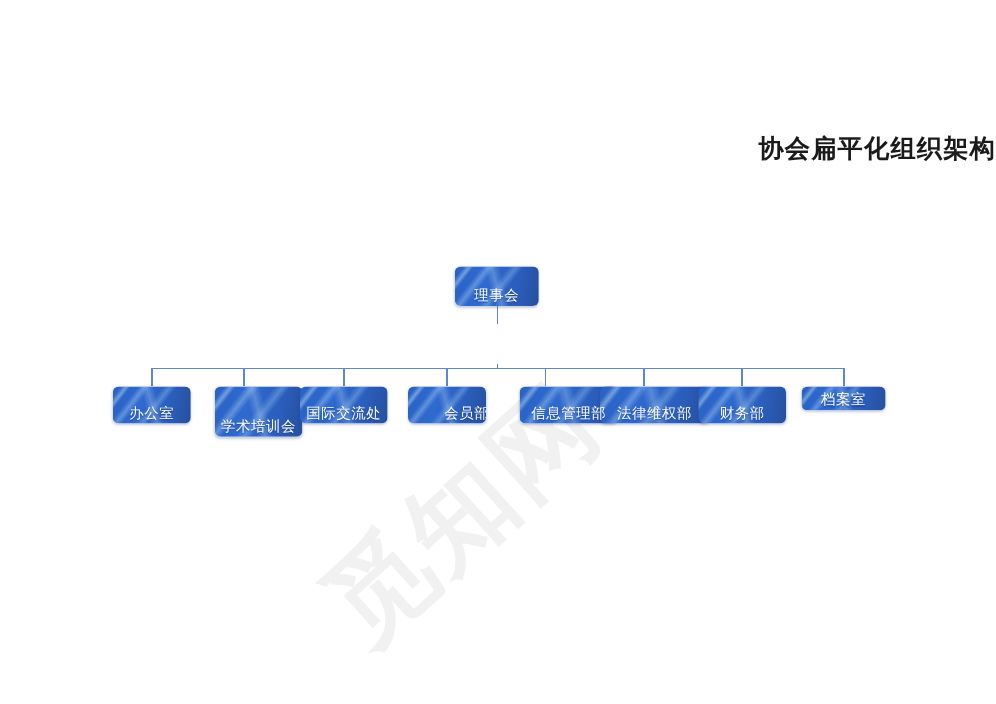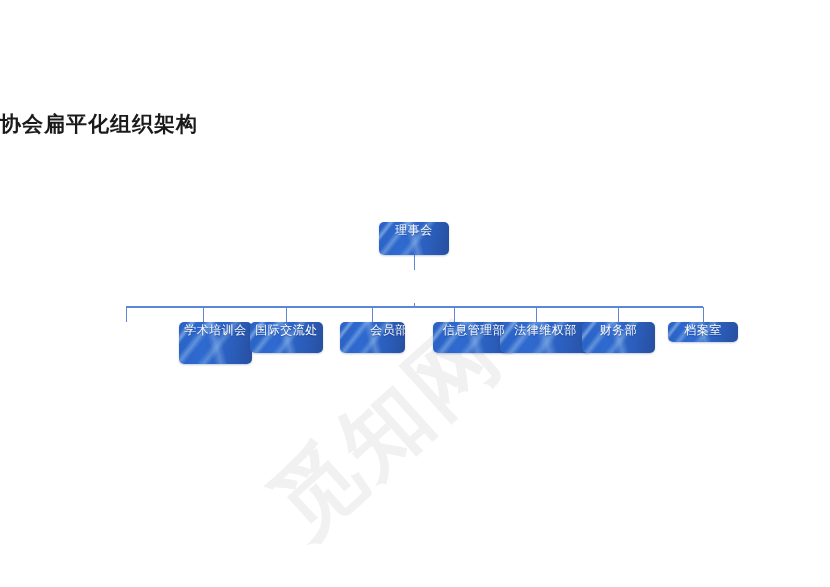--- a/index.html
+++ b/index.html
@@ -38,21 +38,21 @@
     pointer-events: none;
     font-family: "DejaVu Sans", "Liberation Sans", sans-serif;
   }
 
   
   #chart-title {
     position: absolute;
     left: 0;
     top: 110px;
     width: 830px;
-    text-align: left;
+    text-align: right;
     font-size: 21px;
     font-weight: 700;
     color: #1a1a1a;
     letter-spacing: 1px;
     font-family: "DejaVu Sans", "Liberation Sans", sans-serif;
   }
 
   
   #connectors {
     position: absolute;
@@ -62,21 +62,21 @@
     height: 587px;
     pointer-events: none;
   }
 
   
   .node {
     position: absolute;
     border-radius: 5px;
     box-sizing: border-box;
     display: flex;
-    align-items: flex-start;
+    align-items: flex-end;
     justify-content: center;
     overflow: hidden;
     background:
       linear-gradient(128deg,
         rgba(255,255,255,0.00) 0%,
         rgba(255,255,255,0.00) 8%,
         rgba(173,206,240,0.55) 13%,
         rgba(255,255,255,0.00) 17%,
         rgba(255,255,255,0.00) 24%,
         rgba(160,198,238,0.45) 30%,
@@ -133,20 +133,23 @@
       <line x1="618.5" y1="307" x2="618.5" y2="322"></line>
       <line x1="703.5" y1="307" x2="703.5" y2="322"></line>
     </g>
   </svg>
 
   <div class="node" style="left:379px; top:222px; width:70px; height:33px;">
     <span class="node-label">理事会</span>
   </div>
 
 
+  <div class="node" style="left:94px; top:322px; width:65px; height:31px;">
+    <span class="node-label">办公室</span>
+  </div>
 
   <div class="node" style="left:179px; top:322px; width:73px; height:42px;">
     <span class="node-label">学术培训会</span>
   </div>
 
   <div class="node" style="left:250px; top:322px; width:73px; height:31px;">
     <span class="node-label">国际交流处</span>
   </div>
 
   <div class="node" style="left:340px; top:322px; width:65px; height:31px;padding-left:33px;">

